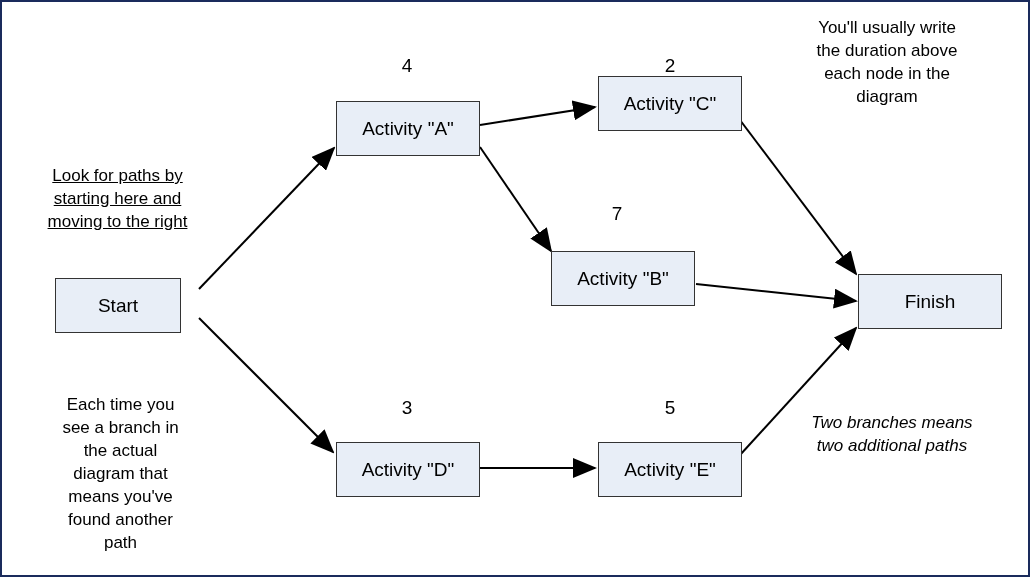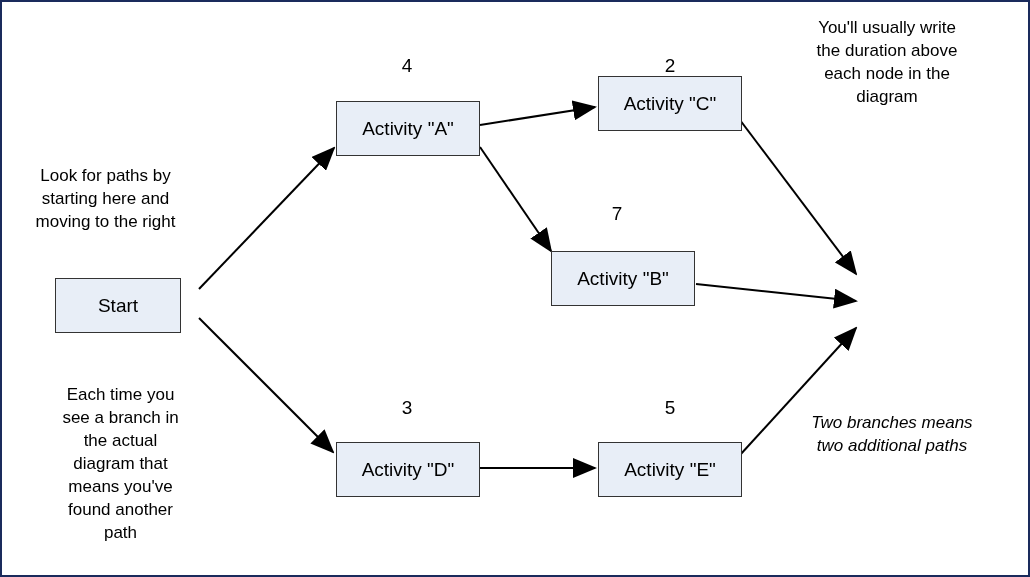--- a/index.html
+++ b/index.html
@@ -99,22 +99,25 @@
   <div class="duration" style="left:390px; top:395px; width:30px;">3</div>
   <div class="node" style="left:334px; top:440px; width:144px; height:55px;">
     <span>Activity "D"</span>
   </div>
 
   <div class="duration" style="left:653px; top:395px; width:30px;">5</div>
   <div class="node" style="left:596px; top:440px; width:144px; height:55px;">
     <span>Activity "E"</span>
   </div>
 
+  <div class="node" style="left:856px; top:272px; width:144px; height:55px;">
+    <span>Finish</span>
+  </div>
 
-  <div class="annotation" style="left:0; top:163px; width:207px;">Look for paths by<br>starting here and<br>moving to the right</div>
+  <div class="annotation" style="left:12px; top:163px; width:207px;text-decoration:underline;">Look for paths by<br>starting here and<br>moving to the right</div>
 
   <div class="annotation" style="left:770px; top:15px; width:230px;">You'll usually write<br>the duration above<br>each node in the<br>diagram</div>
 
-  <div class="annotation" style="left:36px; top:382px; width:165px;">Each time you<br>see a branch in<br>the actual<br>diagram that<br>means you've<br>found another<br>path</div>
+  <div class="annotation" style="left:36px; top:392px; width:165px;">Each time you<br>see a branch in<br>the actual<br>diagram that<br>means you've<br>found another<br>path</div>
 
   <div class="annotation" style="left:775px; top:410px; width:230px;font-style:italic;">Two branches means<br>two additional paths</div>
 
 </div>
 
 </body></html>

